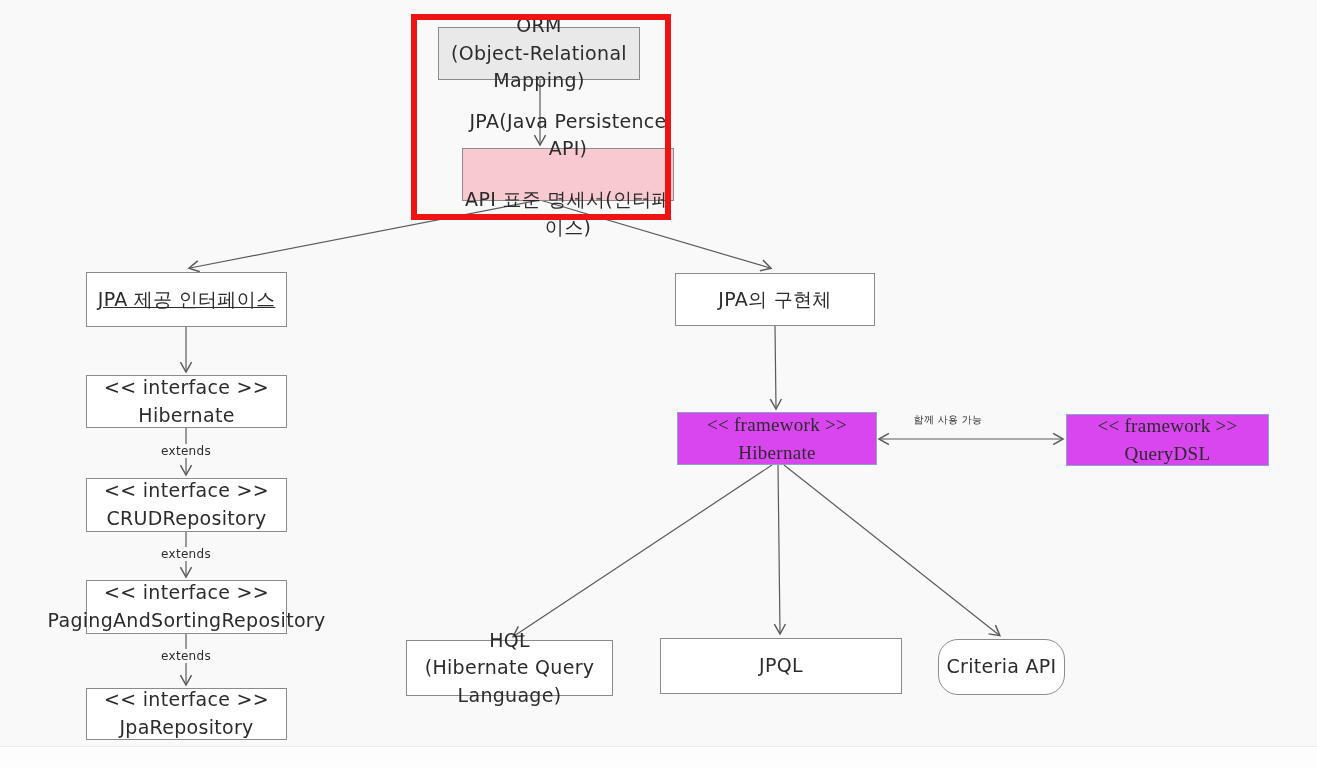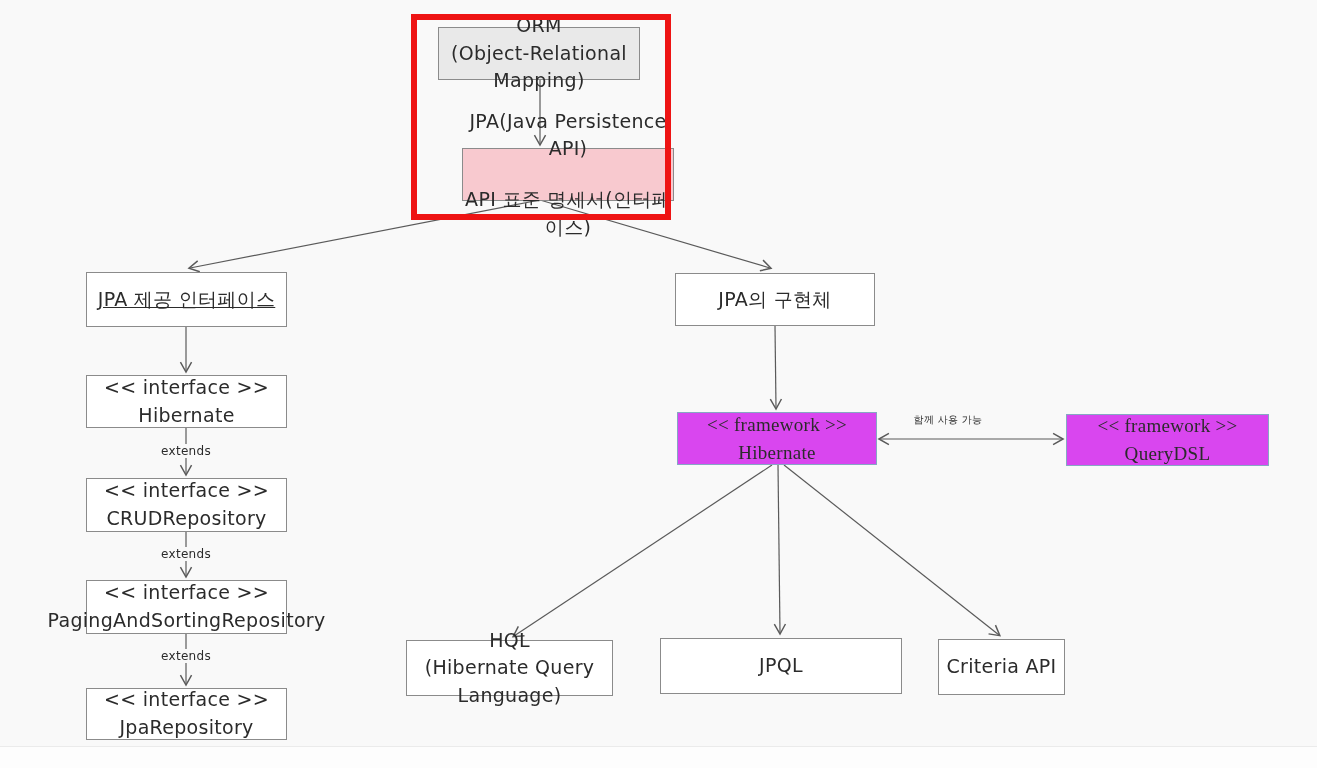--- a/index.html
+++ b/index.html
@@ -78,21 +78,21 @@
   #node-jpa-interfaces { left: 86px; top: 272px; width: 201px; height: 55px; text-decoration: underline; }
   #node-repository { left: 86px;   top: 375px; width: 201px; height: 53px; }
   #node-crud       { left: 86px;   top: 478px; width: 201px; height: 54px; }
   #node-paging     { left: 86px;   top: 580px; width: 201px; height: 54px; }
   #node-jparepo    { left: 86px;   top: 688px; width: 201px; height: 52px; }
   #node-impl       { left: 675px;  top: 273px; width: 200px; height: 53px; align-items: center; }
   #node-hibernate  { left: 677px;  top: 412px; width: 200px; height: 53px; }
   #node-querydsl   { left: 1066px; top: 414px; width: 203px; height: 52px; }
   #node-hql        { left: 406px;  top: 640px; width: 207px; height: 56px; text-align: center; }
   #node-jpql       { left: 660px;  top: 638px; width: 242px; height: 56px; }
-  #node-criteria   { left: 938px;  top: 639px; width: 127px; height: 56px; }
+  #node-criteria   { left: 938px;  top: 639px; width: 127px; height: 56px; border-radius: 20px; }
 
   #label-extends-1 { left: 160px; top: 444px; width: 52px; }
   #label-extends-2 { left: 160px; top: 547px; width: 52px; }
   #label-extends-3 { left: 160px; top: 649px; width: 52px; }
   #label-together  { left: 893px; top: 413px; width: 110px; }
 </style>
 </head>
 <body>
 
 <div id="canvas">

